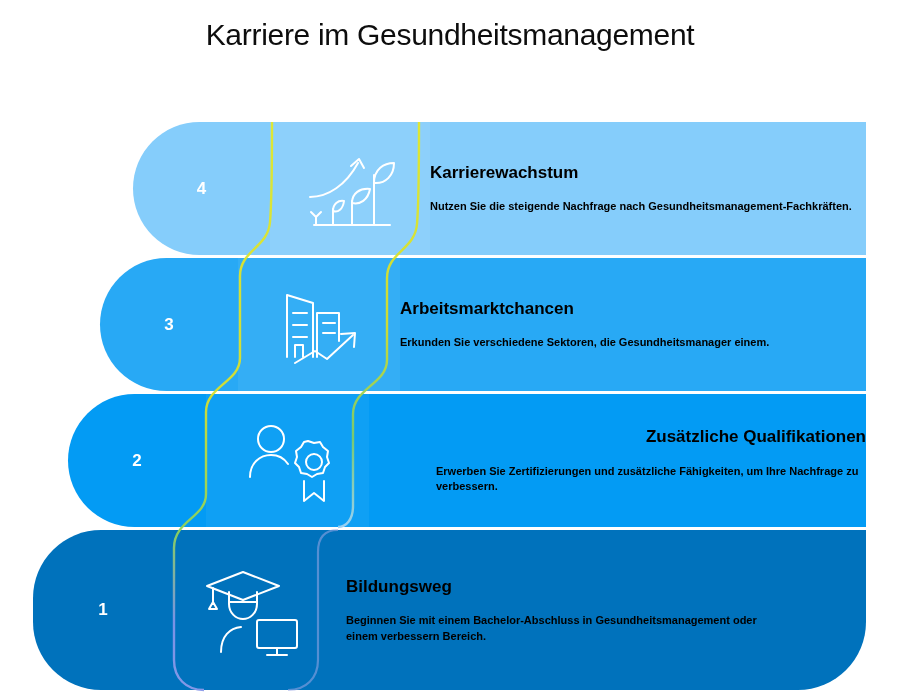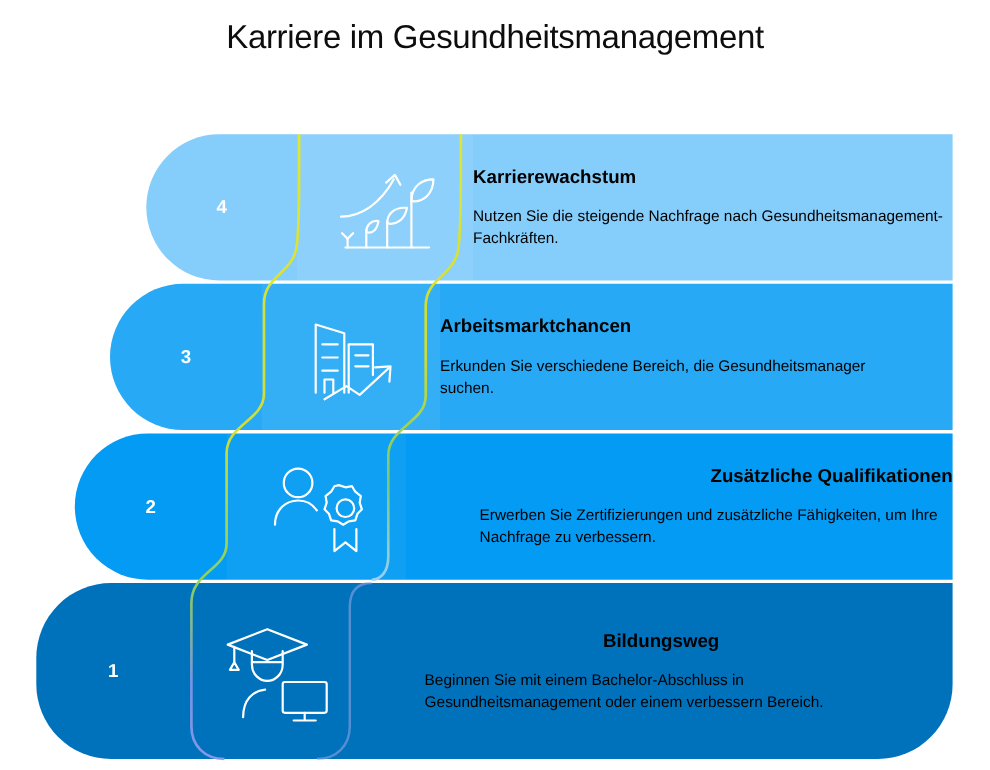--- a/index.html
+++ b/index.html
@@ -87,22 +87,22 @@
     color: #000000;
   }
   .t-head {
     font-size: 17px;
     font-weight: bold;
     line-height: 1.25;
     margin-bottom: 16px;
     white-space: nowrap;
   }
   .t-body {
-    font-size: 14px;
-    font-weight: normal;
+    font-size: 11px;
+    font-weight: bold;
     line-height: 1.42;
     max-width: 430px;
   }
 
   #curves {
     position: absolute;
     left: 0;
     top: 0;
     width: 900px;
     height: 700px;
@@ -180,21 +180,21 @@
 
         <path d="M26 78 V66 H34 V78"></path>
 
         <path d="M26 84 L46 72 L58 80 L84 56"></path>
         <path d="M72 55 L86 54 L85 68"></path>
       </svg>
     </div>
 
     <div class="textcell" style="left:300px; width:466px;">
       <div class="t-head">Arbeitsmarktchancen</div>
-      <div class="t-body">Erkunden Sie verschiedene Bereich, die Gesundheitsmanager suchen.</div>
+      <div class="t-body">Erkunden Sie verschiedene Sektoren, die Gesundheitsmanager einem.</div>
     </div>
   </div>
 
   <div class="row" style="left:68px; top:394px; width:798px; height:133px;">
     <div class="row-body" style="background:#039bf4; border-radius:68px 0 0 68px;"></div>
     <div class="row-body" style="left:138px; width:163px; background:rgba(255,255,255,0.05);"></div>
 
     <div class="num" style="left:0px; width:138px;">
       <span>2</span>
     </div>
@@ -238,21 +238,21 @@
         <path d="M25 40 H51"></path>
 
         <path d="M16 90 C16 74 25 66 36 65"></path>
 
         <rect x="52" y="58" width="40" height="28" rx="2"></rect>
         <path d="M72 86 V92"></path>
         <path d="M62 93 H82"></path>
       </svg>
     </div>
 
-    <div class="textcell" style="left:303px; width:530px;align-items:center;">
+    <div class="textcell" style="left:313px; width:530px;">
       <div class="t-head">Bildungsweg</div>
       <div class="t-body">Beginnen Sie mit einem Bachelor-Abschluss in Gesundheitsmanagement oder einem verbessern Bereich.</div>
     </div>
   </div>
 
   <svg id="curves" viewBox="0 0 900 700">
     <defs>
       <linearGradient id="lineGradLeft" x1="0" y1="0" x2="0" y2="1">
         <stop offset="0%" stop-color="#e2e82b"></stop>
         <stop offset="48%" stop-color="#d8e02c"></stop>

